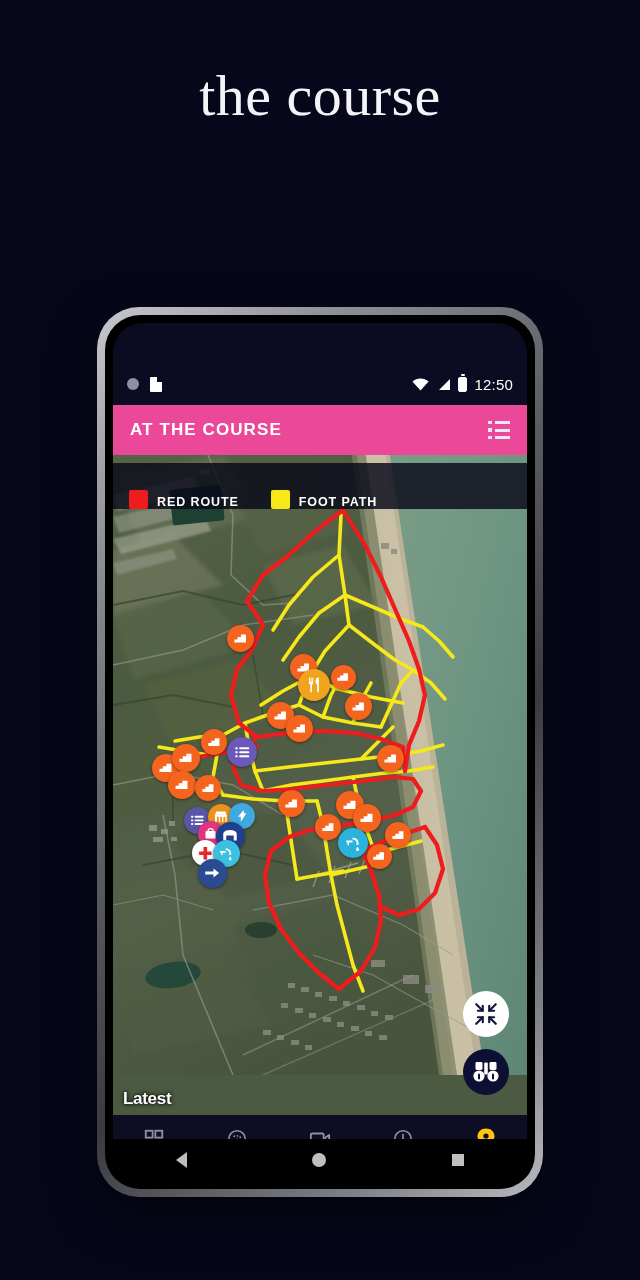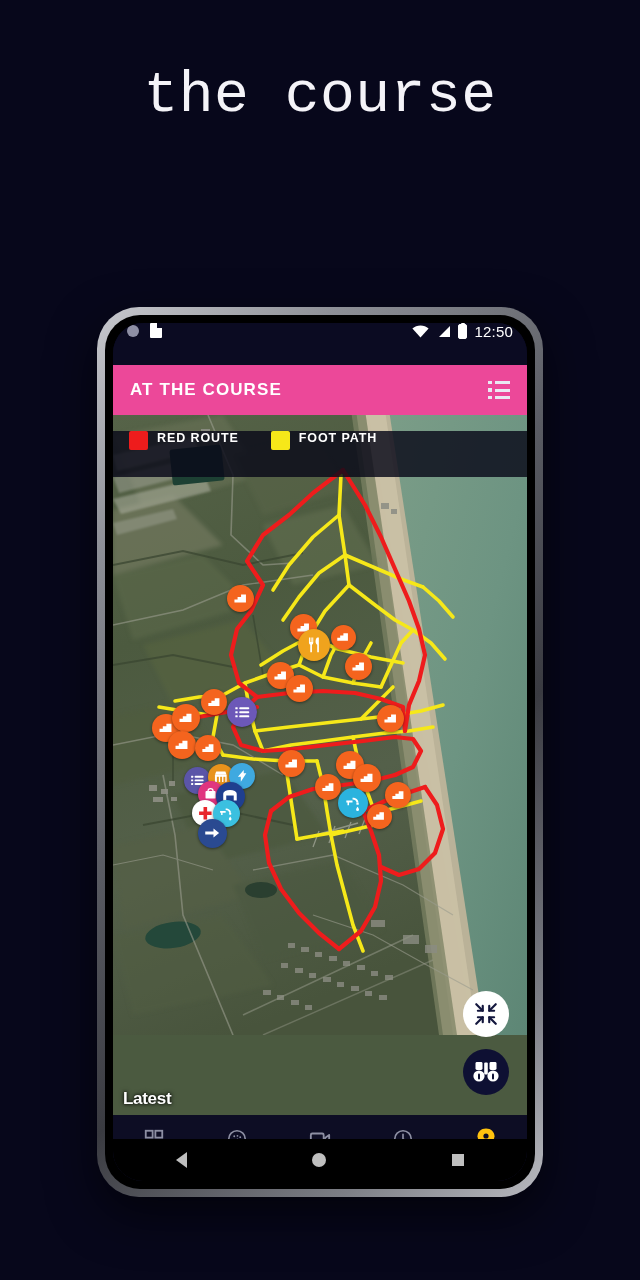--- a/index.html
+++ b/index.html
@@ -15,21 +15,21 @@
   .headline {
     position:absolute; top:56px; left:0; width:640px;
     text-align:center;
     font-family:"Liberation Serif", serif;
     color:#f4f3f8;
     font-size:58px;
     line-height:1.38;
     font-weight:400;
     letter-spacing:0.5px;
   }
-  .headline .l2 { display:block;font-family:Liberation Mono, monospace; }
+  .headline .l2 { display:block; }
 
   
   .phone {
     position:absolute;
     left:97px; top:307px;
     width:446px; height:890px;
     border-radius:42px;
     background:linear-gradient(135deg,#c8c9ce 0%,#8e9097 18%,#5a5c63 42%,#3a3b41 62%,#7d7f86 85%,#b9bac0 100%);
     padding:8px;
     box-shadow:0 18px 48px rgba(0,0,0,.6);
@@ -48,23 +48,24 @@
     border-radius:30px;
     overflow:hidden;
     background:#0b0b22;
     display:flex; flex-direction:column;
   }
 
   
   .statusbar {
     height:42px; flex:0 0 42px;
     background:#0b0b22;
-    display:flex; align-items:flex-start;
+    display:flex; align-items:center;
     padding:0 14px;
     color:#fff;
+    margin-top:40px;
   }
   .sb-left { display:flex; align-items:center; gap:11px; }
   .sb-right { margin-left:auto; display:flex; align-items:center; gap:7px; }
   .dot-icon { width:12px;height:12px;border-radius:50%;background:#8e8fa4; }
   .sd-icon { width:12px;height:15px;background:#fff;border-radius:1px 4px 1px 1px;position:relative; }
   .sd-icon::after{content:"";position:absolute;top:0;right:0;width:5px;height:5px;background:#0b0b22;}
   .sb-time { font-size:15px; font-weight:500; letter-spacing:.2px; }
   .batt { width:9px;height:15px;border:1.6px solid #fff;border-radius:2px;position:relative;background:#fff; }
   .batt::before{content:"";position:absolute;top:-3.5px;left:2px;width:4px;height:2px;background:#fff;border-radius:1px;}
 
@@ -86,24 +87,24 @@
 
   
   .map {
     position:relative; flex:1 1 auto; overflow:hidden;
     background:#4b5a40;
   }
   .map-canvas { position:absolute; inset:0; }
 
   
   .legend {
-    position:absolute; top:16px; left:0; width:100%;
+    position:absolute; top:8px; left:0; width:100%;
     height:46px;
     background:rgba(8,8,24,.82);
-    display:flex; align-items:flex-start; gap:9px;
+    display:flex; align-items:flex-end; gap:9px;
     padding:0 16px; z-index:30;
   }
   .legend .sw { width:19px;height:19px;border-radius:2px; }
   .legend .lbl { color:#fff; font-size:12.5px; font-weight:600; letter-spacing:.9px; }
   .legend .gap { width:14px; }
 
   
   .gmark {
     position:absolute; left:10px; bottom:6px; z-index:30;
     font-family:"Liberation Sans", sans-serif;

